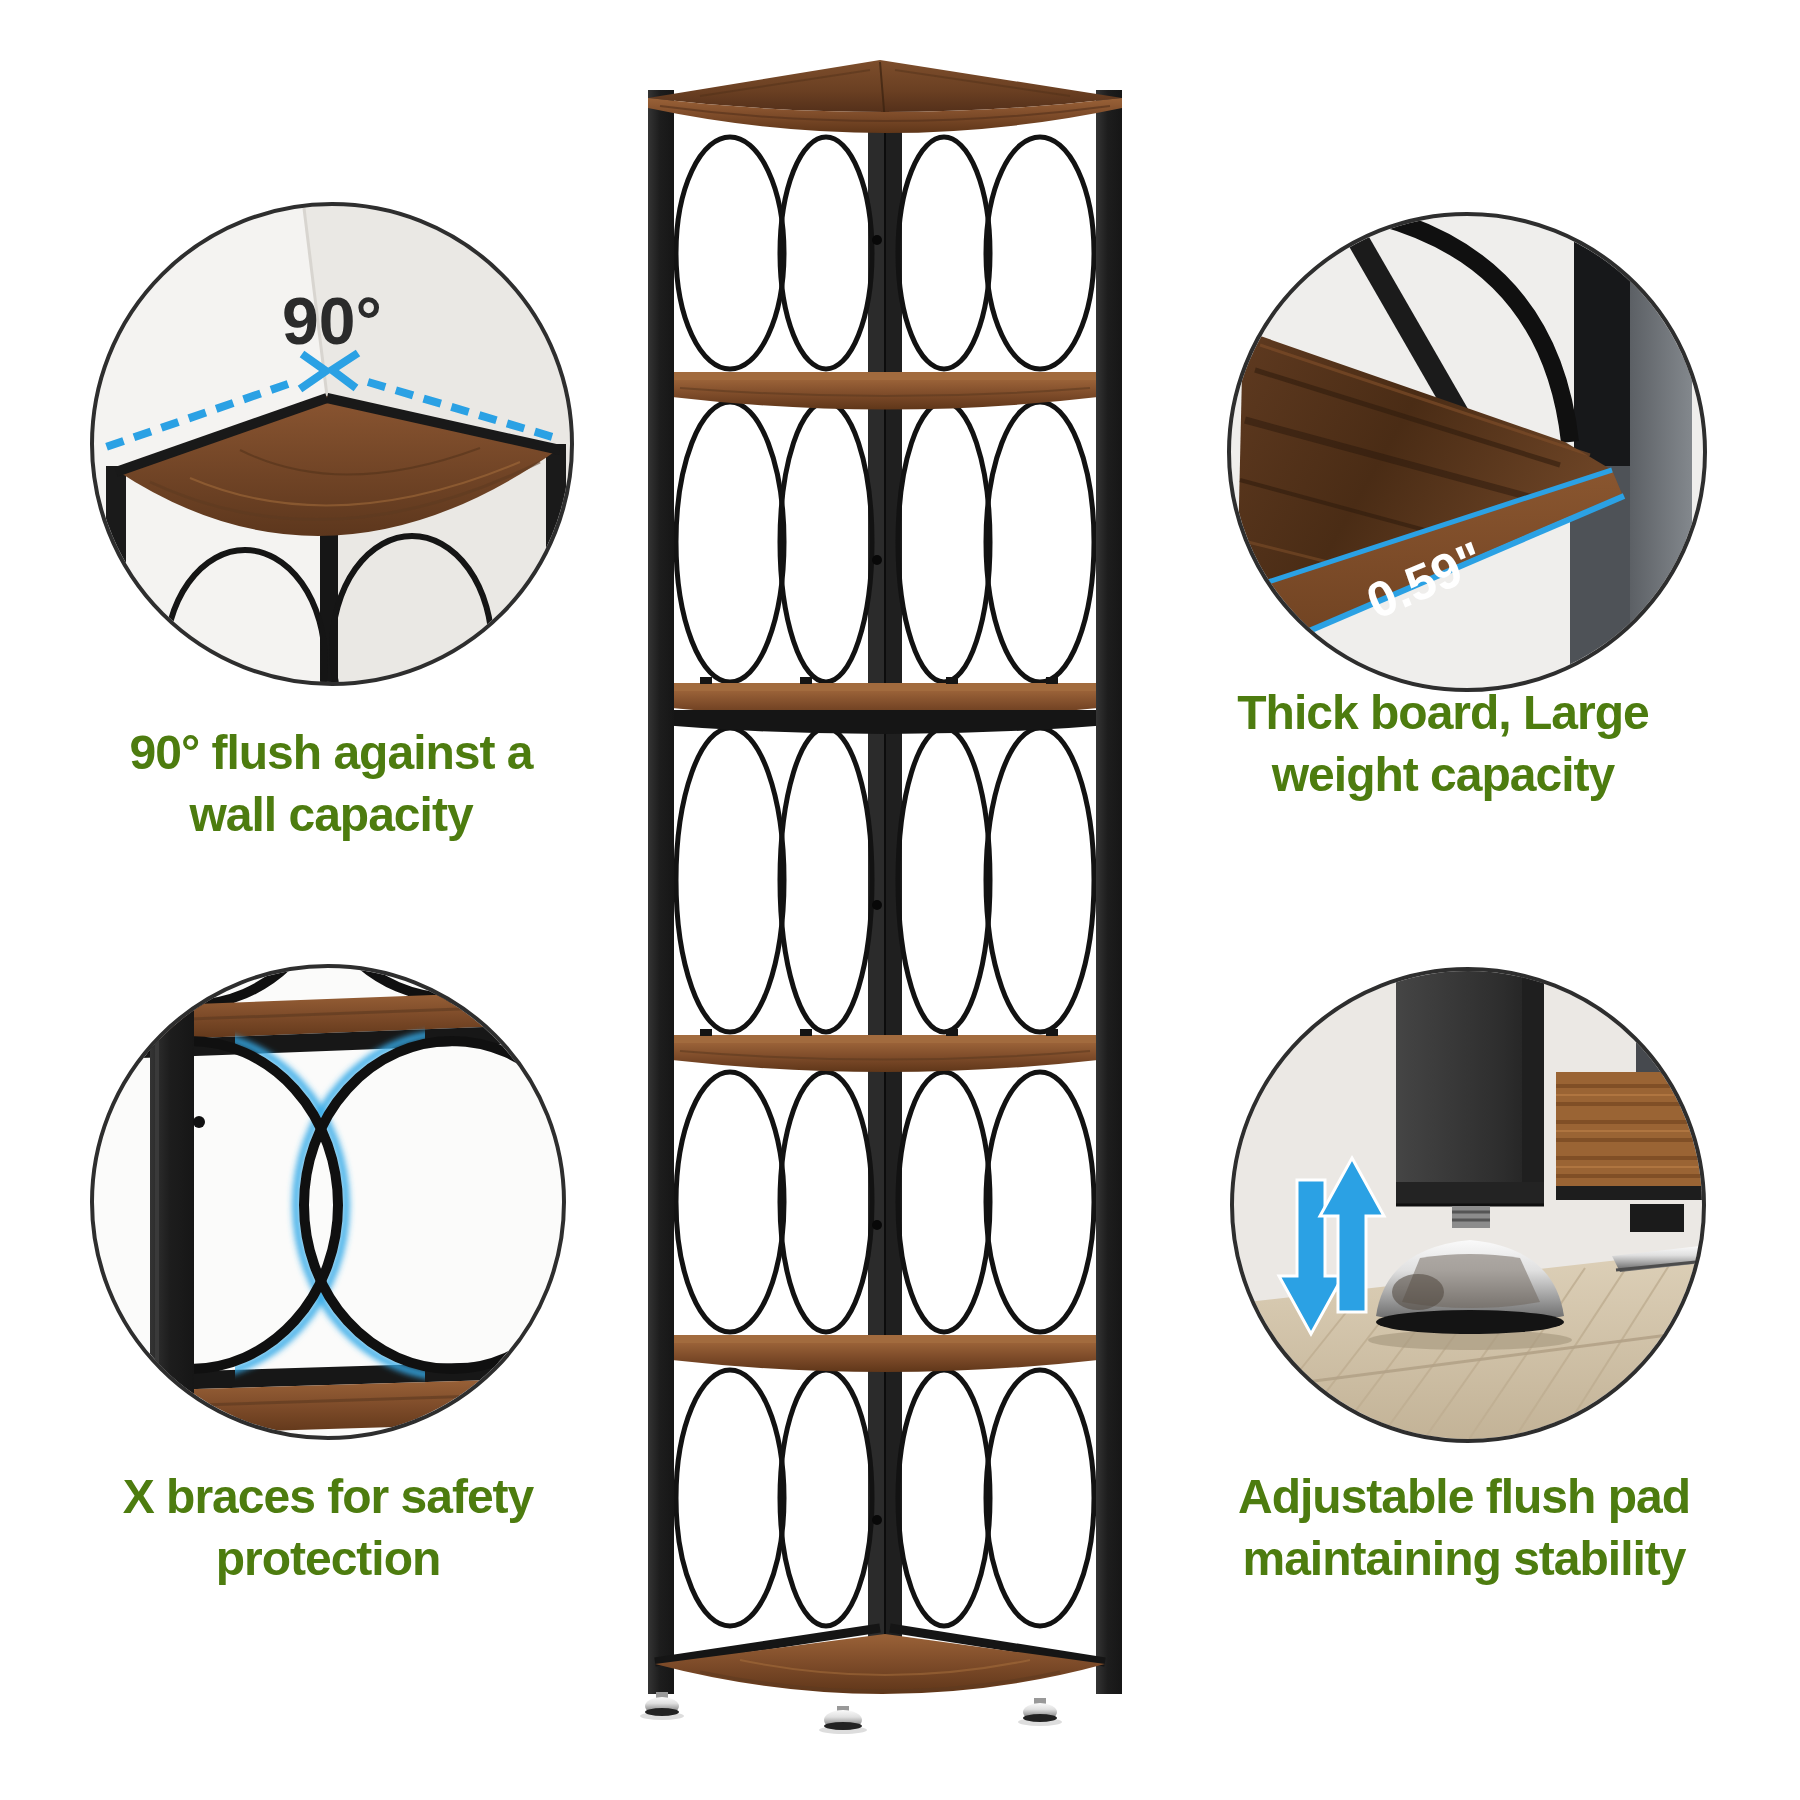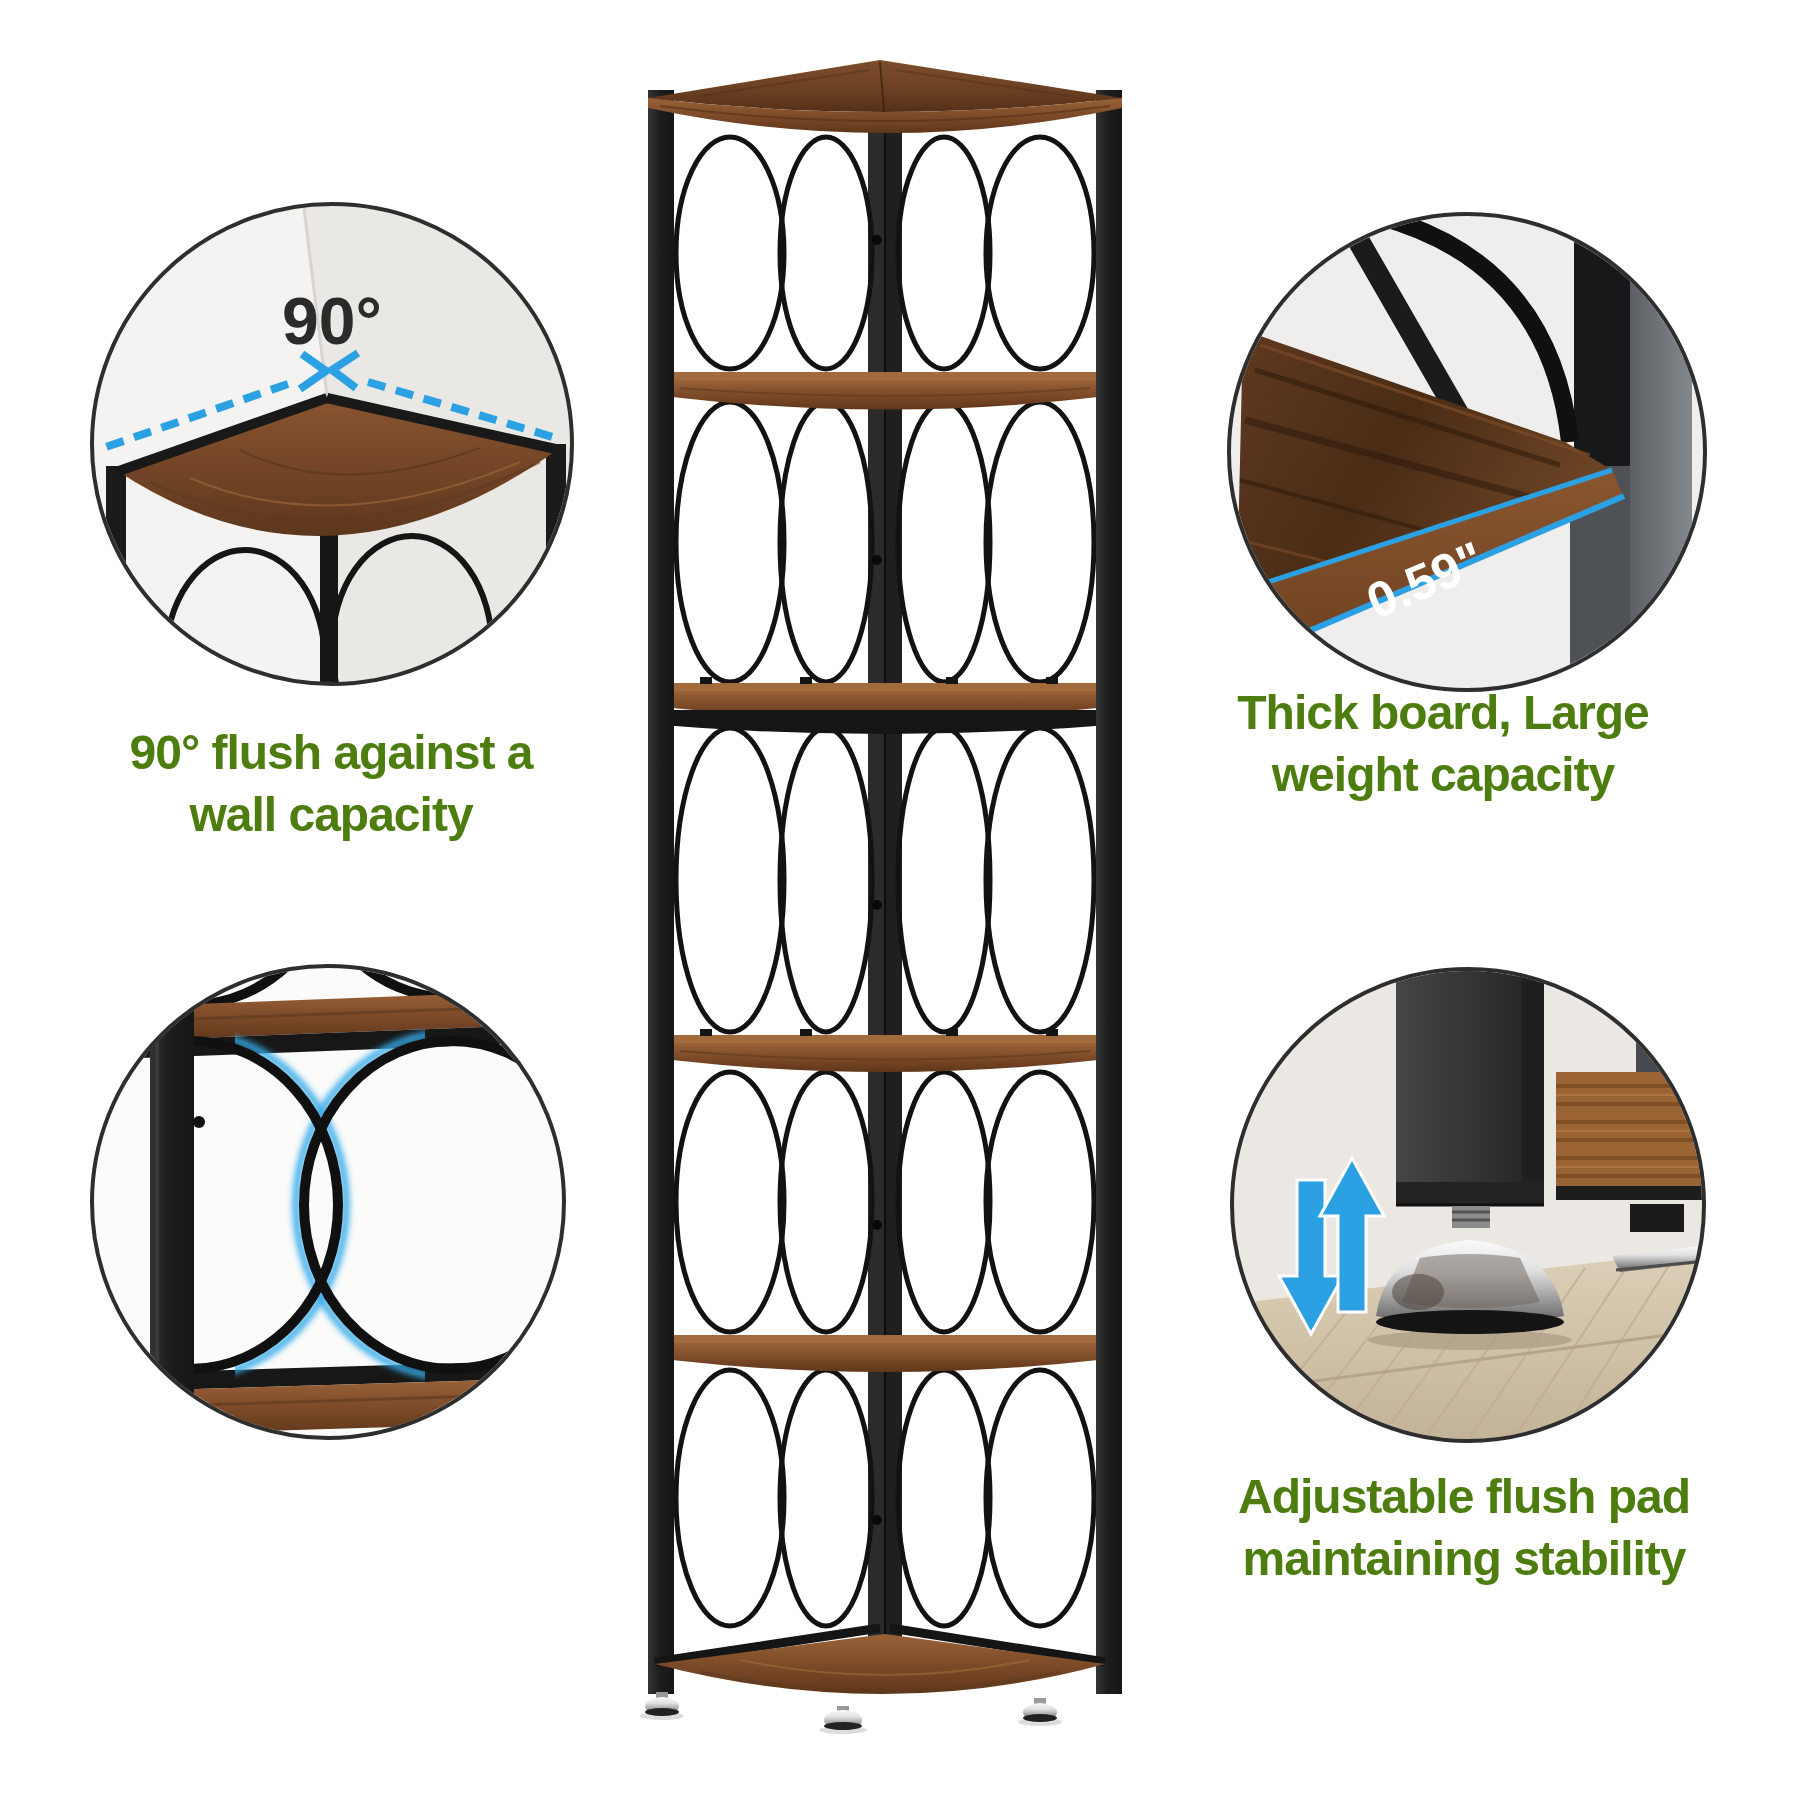--- a/index.html
+++ b/index.html
@@ -345,18 +345,22 @@
 </svg>
 
 <div class="caption" style="left:21px;top:722px;">
   <span>90° flush against a</span>
   <span>wall capacity</span>
 </div>
 <div class="caption" style="left:1133px;top:682px;">
   <span>Thick board, Large</span>
   <span>weight capacity</span>
 </div>
+<div class="caption" style="left:18px;top:1466px;">
+  <span>X braces for safety</span>
+  <span>protection</span>
+</div>
 <div class="caption" style="left:1154px;top:1466px;">
   <span>Adjustable flush pad</span>
   <span>maintaining stability</span>
 </div>
 
 </div>
 
 </body></html>

